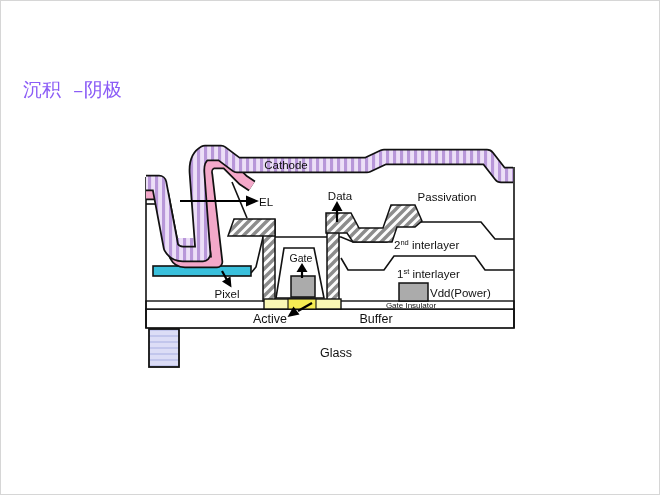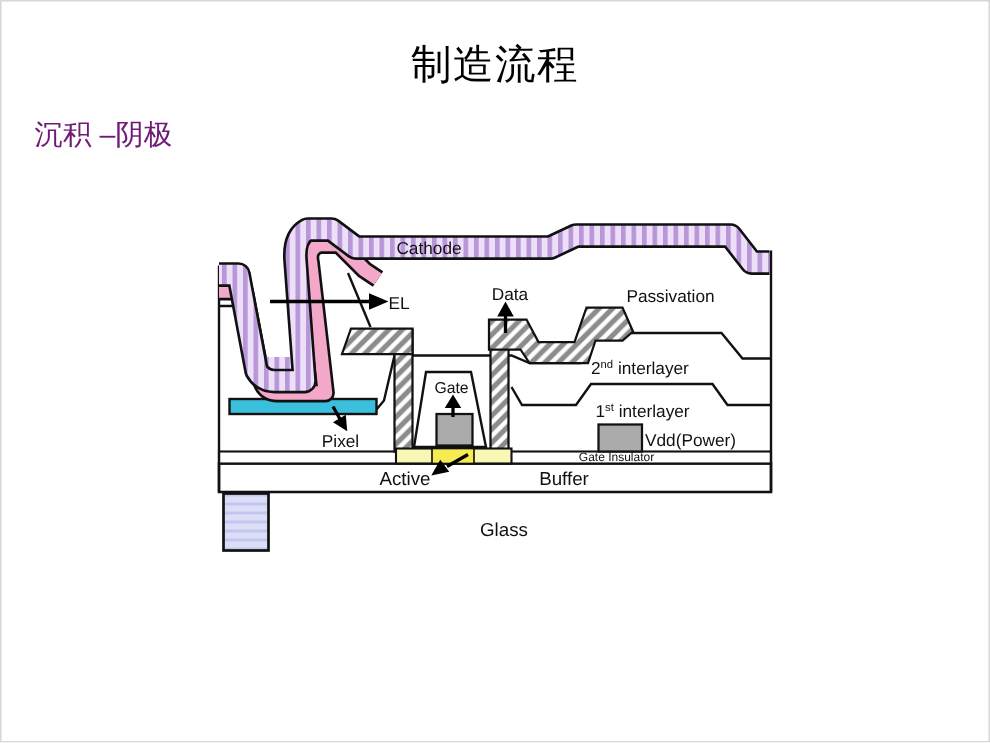--- a/index.html
+++ b/index.html
@@ -14,32 +14,31 @@
   }
   .title{
     position:absolute;top:24px;left:0;width:100%;
     text-align:center;
     font-size:27px;font-weight:500;color:#000;
     letter-spacing:1px;
     font-family:"Liberation Sans", sans-serif;
   }
   .subtitle{
     position:absolute;top:76px;left:22px;
-    font-size:19px;color:#701a75;
-    font-family:Liberation Sans, sans-serif;
+    font-size:19px;color:#8b5cf6;
+    font-family:Liberation Mono, monospace;
   }
   svg{position:absolute;top:0;left:0;}
   text{fill:#111;font-family:"Liberation Sans", sans-serif;}
 </style>
 </head>
 <body>
 
 <div class="slide">
 
-  <div class="title">制造流程</div>
   <div class="subtitle">沉积 –阴极</div>
 
   <svg width="660" height="495" viewBox="0 0 660 495">
     <defs>
       <pattern id="catStripe" patternUnits="userSpaceOnUse" width="7" height="4">
         <rect width="7" height="4" fill="#ecdff7"></rect>
         <rect width="3.1" height="4" fill="#b897d9"></rect>
       </pattern>
       <pattern id="hatch" patternUnits="userSpaceOnUse" width="9" height="9">
         <rect width="9" height="9" fill="#fdfdfd"></rect>

